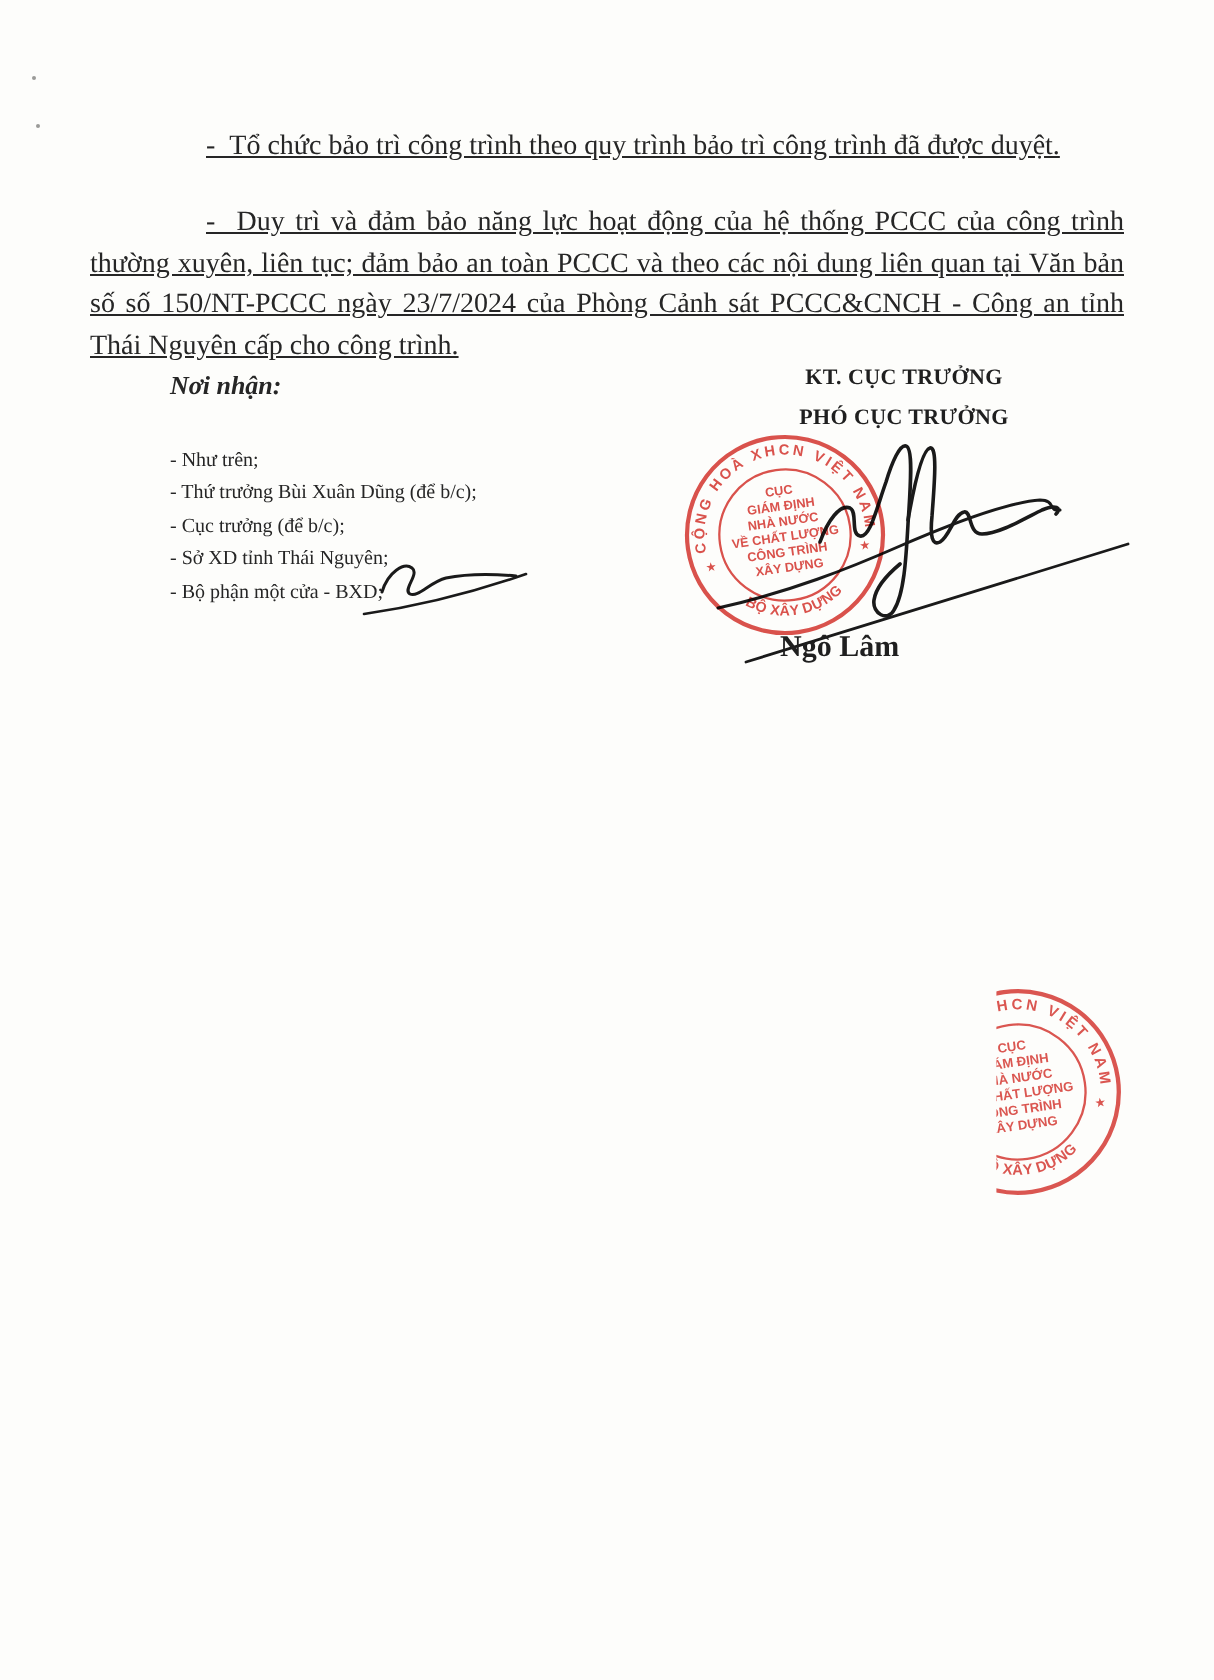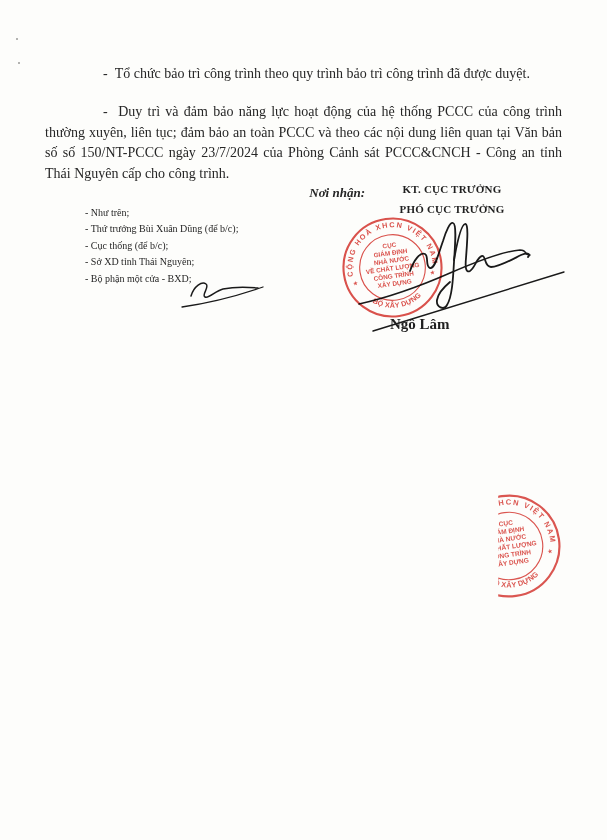--- a/index.html
+++ b/index.html
@@ -9,27 +9,27 @@
     position: relative;
     width: 607px; height: 840px;
     background: #fdfdfb;
     overflow: hidden;
     font-family: "Liberation Serif", serif;
     color: var(--text);
   }
   
   .body-text {
     position: absolute; left: 45px; top: 64px; width: 517px;
-    font-size: 14px; line-height: 20.4px;
+    font-size: 14px; line-height: 20.4px; text-decoration: underline;
   }
   .para { text-indent: 58px; }
   .para + .para { margin-top: 18px; text-align: justify; }
   
   .recipients { position: absolute; left: 85px; top: 185px; width: 280px; }
-  .recipients-label { font-size: 13px; font-weight: bold; font-style: italic; margin-bottom: 4px; text-align: right; }
+  .recipients-label { font-size: 13px; font-weight: bold; font-style: italic; margin-bottom: 22px; }
   .recipient-item { font-size: 10px; line-height: 16.4px; }
   
   .title-block {
     position: absolute; left: 338px; top: 180px; width: 228px;
     text-align: center; font-size: 11px; font-weight: bold; line-height: 19.5px;
     color: #1f1f1f; letter-spacing: .2px;
   }
   
   .stamp-wrap {
     position: absolute; left: 340px; top: 215px; width: 105px; height: 105px;
@@ -66,21 +66,21 @@
 
   <div class="body-text">
     <p class="para">-&nbsp;&nbsp;Tổ chức bảo trì công trình theo quy trình bảo trì công trình đã được duyệt.</p>
     <p class="para">-&nbsp;&nbsp;Duy trì và đảm bảo năng lực hoạt động của hệ thống PCCC của công trình thường xuyên, liên tục; đảm bảo an toàn PCCC và theo các nội dung liên quan tại Văn bản số số 150/NT-PCCC ngày 23/7/2024 của Phòng Cảnh sát PCCC&amp;CNCH - Công an tỉnh Thái Nguyên cấp cho công trình.</p>
   </div>
 
   <div class="recipients">
     <div class="recipients-label">Nơi nhận:</div>
     <div class="recipient-item">- Như trên;</div>
     <div class="recipient-item">- Thứ trưởng Bùi Xuân Dũng (để b/c);</div>
-    <div class="recipient-item">- Cục thống (để b/c);</div>
+    <div class="recipient-item">- Cục trưởng (để b/c);</div>
     <div class="recipient-item">- Sở XD tỉnh Thái Nguyên;</div>
     <div class="recipient-item">- Bộ phận một cửa - BXD;</div>
   </div>
 
   <div class="title-block">
     <div>KT. CỤC TRƯỞNG</div>
     <div>PHÓ CỤC TRƯỞNG</div>
   </div>
 
   <div class="stamp-wrap">

